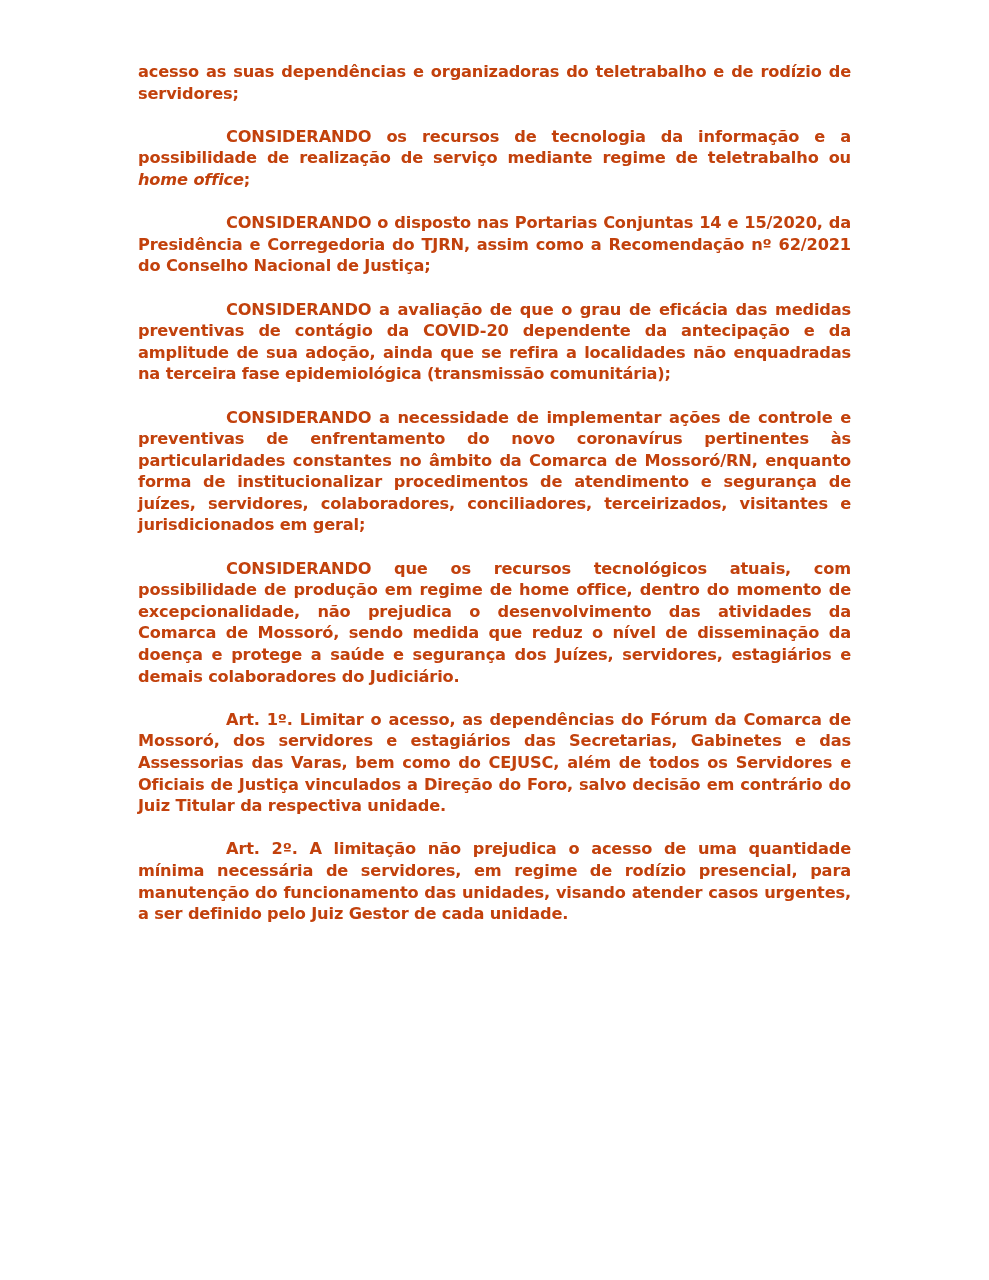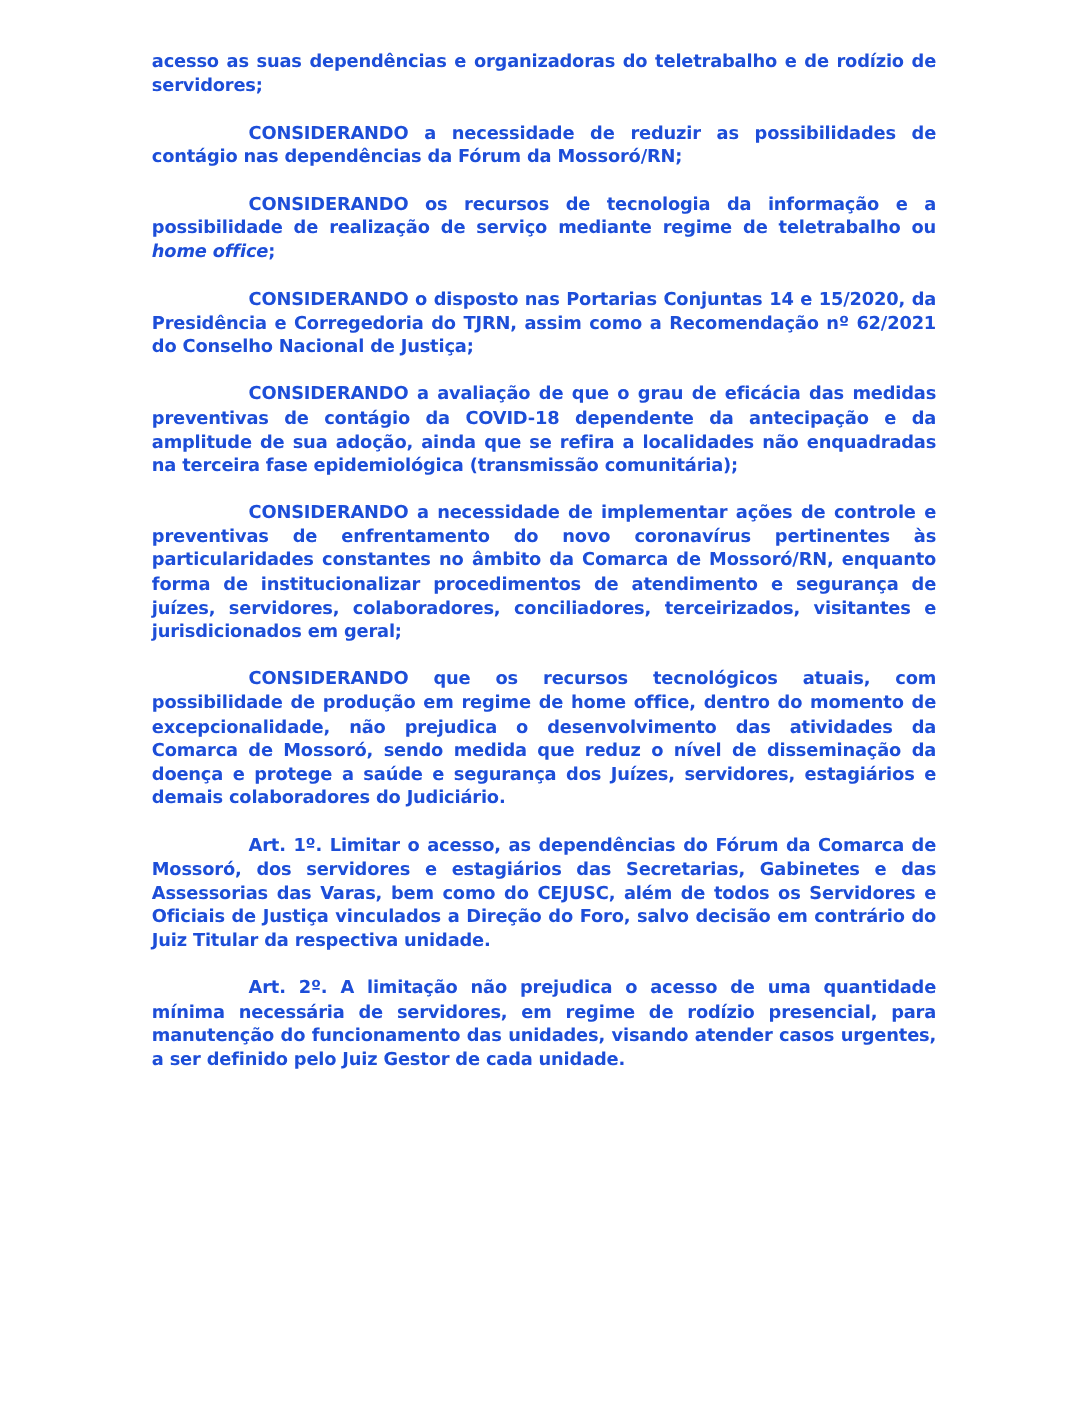--- a/index.html
+++ b/index.html
@@ -9,27 +9,27 @@
     }
     body {
       width: 989px;
       height: 1280px;
       position: relative;
       overflow: hidden;
     }
     .page {
       position: absolute;
       left: 138px;
-      top: 45px;
+      top: 61px;
       width: 713px;
       font-family: "DejaVu Sans", sans-serif;
       font-weight: bold;
       font-size: 16.2px;
       line-height: 21.6px;
-      color: #1d4ed8;
+      color: #c2410c;
       letter-spacing: -0.15px;
     }
     .para {
       text-align: justify;
       margin: 0 0 21.6px 0;
     }
     .para.indent {
       text-indent: 88px;
     }
     .kw { font-weight: bold; }
@@ -37,35 +37,32 @@
   </style>
 </head>
 <body>
 
 <div class="page">
 
   <p class="para">
     <span>acesso as suas dependências e organizadoras do teletrabalho e de rodízio de servidores;</span>
   </p>
 
-  <p class="para indent">
-    <span class="kw">CONSIDERANDO</span><span> a necessidade de reduzir as possibilidades de contágio nas dependências da Fórum da Mossoró/RN;</span>
-  </p>
 
 
   <p class="para indent">
     <span class="kw">CONSIDERANDO</span><span> os recursos de tecnologia da informação e a possibilidade de realização de serviço mediante regime de teletrabalho ou </span><span class="it">home office</span><span>;</span>
   </p>
 
   <p class="para indent">
     <span class="kw">CONSIDERANDO</span><span> o disposto nas Portarias Conjuntas 14 e 15/2020, da Presidência e Corregedoria do TJRN, assim como a Recomendação nº 62/2021 do Conselho Nacional de Justiça;</span>
   </p>
 
   <p class="para indent">
-    <span class="kw">CONSIDERANDO</span><span> a avaliação de que o grau de eficácia das medidas preventivas de contágio da COVID-18 dependente da antecipação e da amplitude de sua adoção, ainda que se refira a localidades não enquadradas na terceira fase epidemiológica (transmissão comunitária);</span>
+    <span class="kw">CONSIDERANDO</span><span> a avaliação de que o grau de eficácia das medidas preventivas de contágio da COVID-20 dependente da antecipação e da amplitude de sua adoção, ainda que se refira a localidades não enquadradas na terceira fase epidemiológica (transmissão comunitária);</span>
   </p>
 
   <p class="para indent">
     <span class="kw">CONSIDERANDO</span><span> a necessidade de implementar ações de controle e preventivas de enfrentamento do novo coronavírus pertinentes às particularidades constantes no âmbito da Comarca de Mossoró/RN, enquanto forma de institucionalizar procedimentos de atendimento e segurança de juízes, servidores, colaboradores, conciliadores, terceirizados, visitantes e jurisdicionados em geral;</span>
   </p>
 
   <p class="para indent">
     <span class="kw">CONSIDERANDO</span><span> que os recursos tecnológicos atuais, com possibilidade de produção em regime de home office, dentro do momento de excepcionalidade, não prejudica o desenvolvimento das atividades da Comarca de Mossoró, sendo medida que reduz o nível de disseminação da doença e protege a saúde e segurança dos Juízes, servidores, estagiários e demais colaboradores do Judiciário.</span>
   </p>
 

